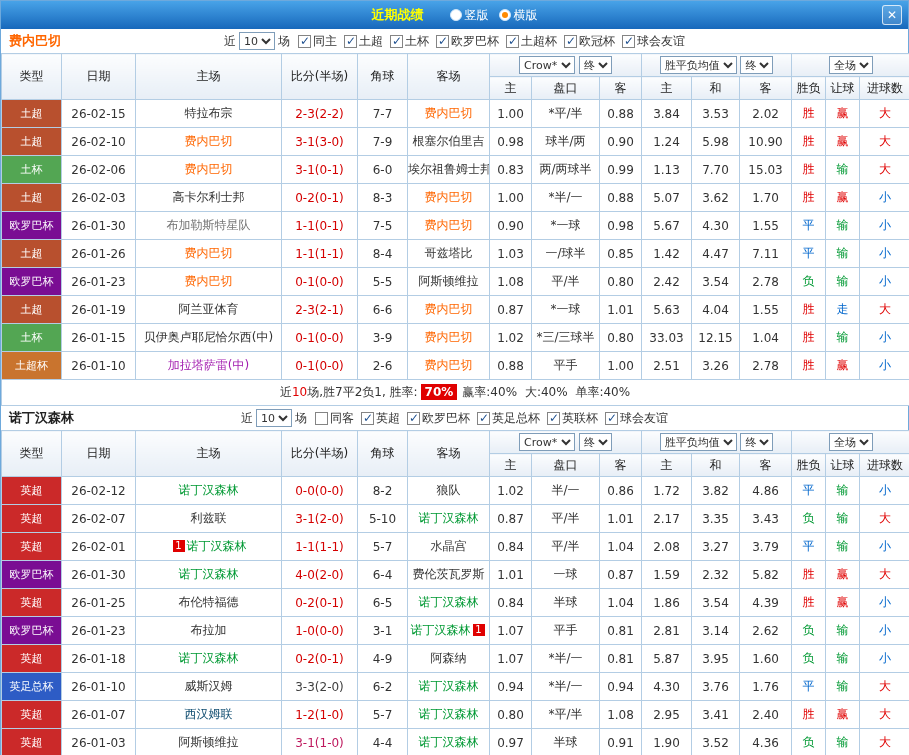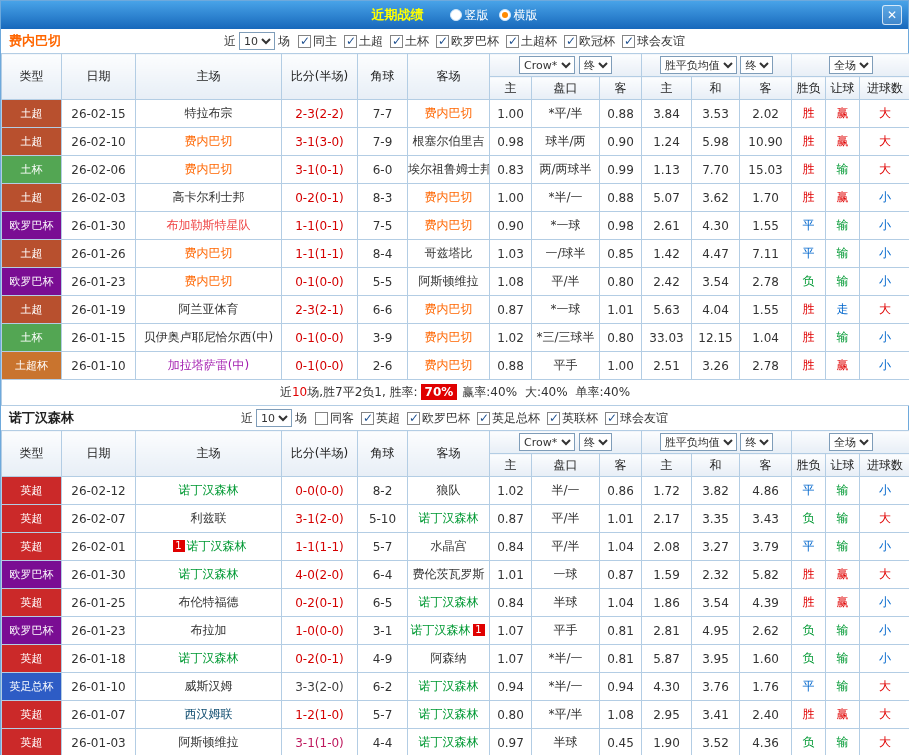--- a/index.html
+++ b/index.html
@@ -205,28 +205,28 @@
             <td>5.07</td>
             <td>3.62</td>
             <td>1.70</td>
             <td style="color:#e00000">胜</td>
             <td style="color:#e00000">赢</td>
             <td style="color:#0066cc">小</td>
           </tr>
           <tr>
             <td class="c-type" style="background:#7a0d93">欧罗巴杯</td>
             <td>26-01-30</td>
-            <td><span style="color:#ef4444">布加勒斯特星队</span></td>
+            <td><span style="color:#737373">布加勒斯特星队</span></td>
             <td class="c-score" style="color:#d40000">1-1(0-1)</td>
             <td>7-5</td>
             <td><span style="color:#ff6600">费内巴切</span></td>
             <td>0.90</td>
             <td>*一球</td>
             <td>0.98</td>
-            <td>2.61</td>
+            <td>5.67</td>
             <td>4.30</td>
             <td>1.55</td>
             <td style="color:#0066cc">平</td>
             <td style="color:#009933">输</td>
             <td style="color:#0066cc">小</td>
           </tr>
           <tr>
             <td class="c-type" style="background:#b8502e">土超</td>
             <td>26-01-26</td>
             <td><span style="color:#ff6600">费内巴切</span></td>
@@ -495,21 +495,21 @@
             <td class="c-type" style="background:#7a0d93">欧罗巴杯</td>
             <td>26-01-23</td>
             <td><span style="color:#333">布拉加</span></td>
             <td class="c-score" style="color:#d40000">1-0(0-0)</td>
             <td>3-1</td>
             <td><span style="color:#009933">诺丁汉森林</span><span class="card-badge">1</span></td>
             <td>1.07</td>
             <td>平手</td>
             <td>0.81</td>
             <td>2.81</td>
-            <td>4.95</td>
+            <td>3.14</td>
             <td>2.62</td>
             <td style="color:#009933">负</td>
             <td style="color:#009933">输</td>
             <td style="color:#0066cc">小</td>
           </tr>
           <tr>
             <td class="c-type" style="background:#cb2929">英超</td>
             <td>26-01-18</td>
             <td><span style="color:#009933">诺丁汉森林</span></td>
             <td class="c-score" style="color:#d40000">0-2(0-1)</td>
@@ -561,21 +561,21 @@
           </tr>
           <tr>
             <td class="c-type" style="background:#cb2929">英超</td>
             <td>26-01-03</td>
             <td><span style="color:#333">阿斯顿维拉</span></td>
             <td class="c-score" style="color:#be185d">3-1(1-0)</td>
             <td>4-4</td>
             <td><span style="color:#009933">诺丁汉森林</span></td>
             <td>0.97</td>
             <td>半球</td>
-            <td>0.45</td>
+            <td>0.91</td>
             <td>1.90</td>
             <td>3.52</td>
             <td>4.36</td>
             <td style="color:#009933">负</td>
             <td style="color:#009933">输</td>
             <td style="color:#e00000">大</td>
           </tr>
         </tbody>
     </table>
   </div>

